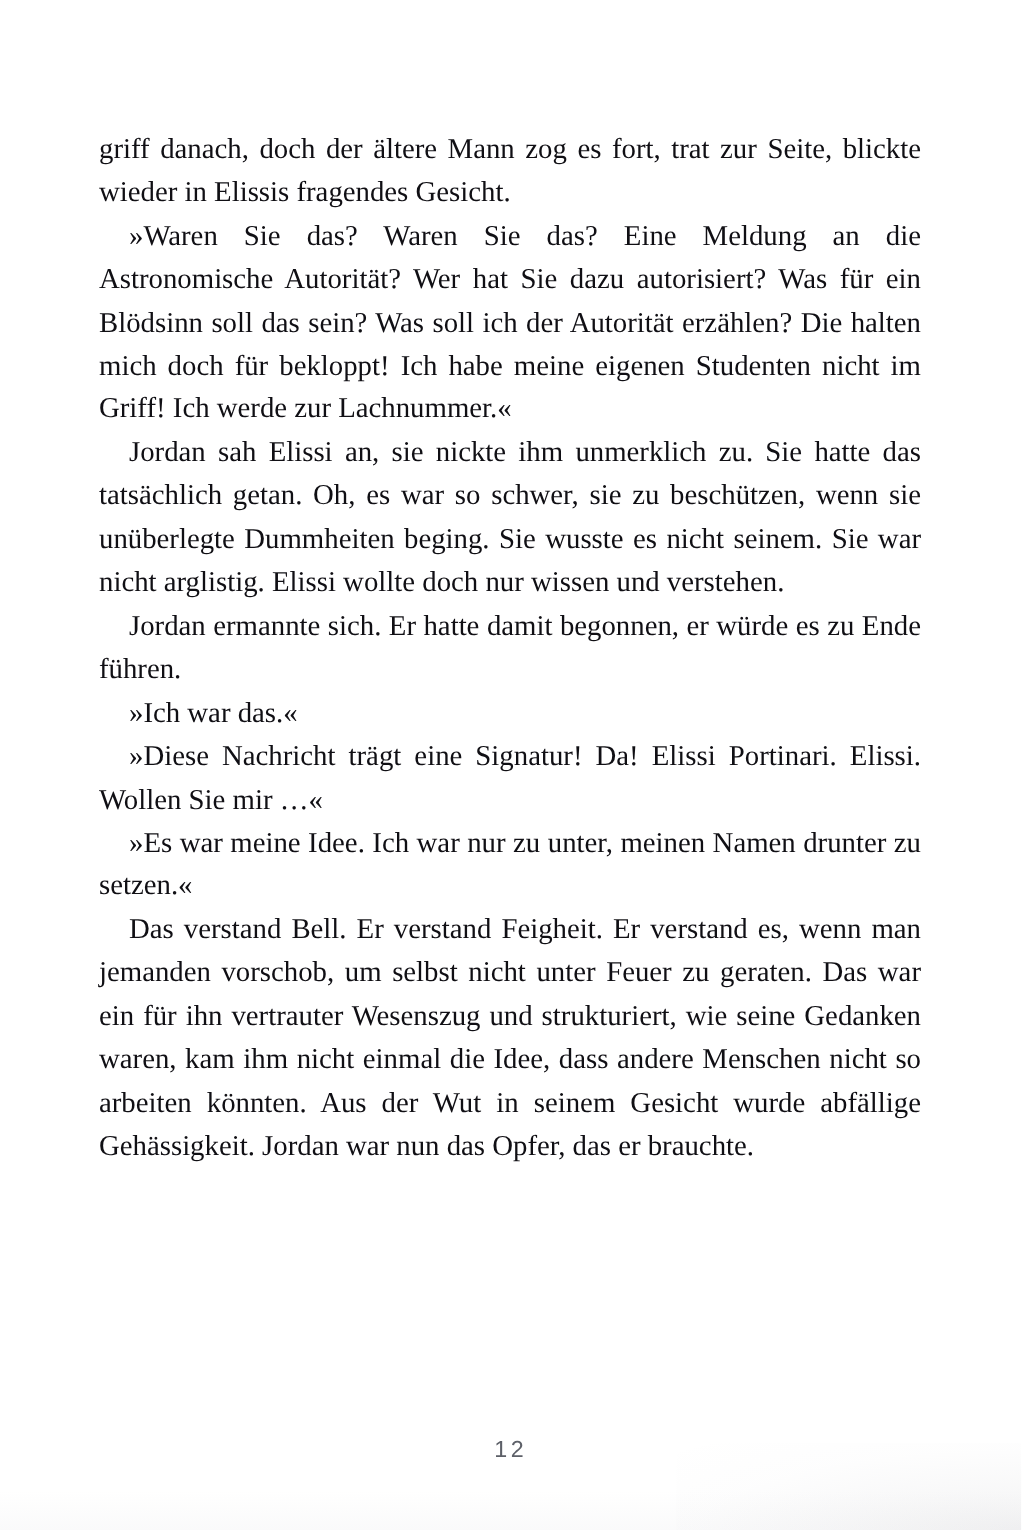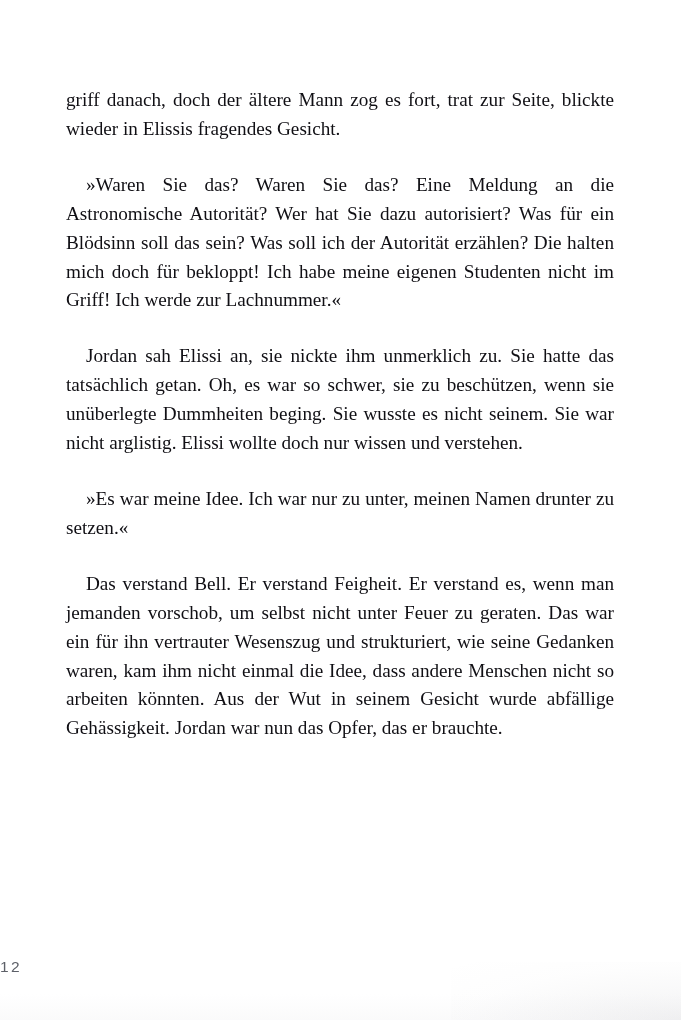--- a/index.html
+++ b/index.html
@@ -30,31 +30,31 @@
     -webkit-font-smoothing: antialiased;
     hyphens: none;
   }
   .text-block p {
     margin: 0;
     padding: 0;
     text-indent: 0;
   }
   .text-block p.indented {
     text-indent: 20px;
-    margin-top: 27px;
   }
   
   .text-block p:last-child {
     text-align: justify;
   }
   .folio {
     position: absolute;
     left: 0;
     top: 958px;
     width: 681px;
+    text-align: center;
     font-family: "Liberation Sans", "DejaVu Sans", sans-serif;
     font-size: 15.5px;
     letter-spacing: 2.4px;
     color: #5d6068;
   }
   .corner-shadow {
     position: absolute;
     right: 0;
     bottom: 0;
     width: 230px;
@@ -84,22 +84,25 @@
 <div class="page">
 
   <div class="text-block">
 
     <p class="flush">griff danach, doch der ältere Mann zog es fort, trat zur Seite, blickte wieder in Elissis fragendes Gesicht.</p>
 
     <p class="indented">»Waren Sie das? Waren Sie das? Eine Meldung an die Astronomische Autorität? Wer hat Sie dazu autorisiert? Was für ein Blödsinn soll das sein? Was soll ich der Autorität erzählen? Die halten mich doch für bekloppt! Ich habe meine eigenen Studenten nicht im Griff! Ich werde zur Lachnummer.«</p>
 
     <p class="indented">Jordan sah Elissi an, sie nickte ihm unmerklich zu. Sie hatte das tatsächlich getan. Oh, es war so schwer, sie zu beschützen, wenn sie unüberlegte Dummheiten beging. Sie wusste es nicht seinem. Sie war nicht arglistig. Elissi wollte doch nur wissen und verstehen.</p>
 
+    <p class="indented">Jordan ermannte sich. Er hatte damit begonnen, er würde es zu Ende führen.</p>
 
+    <p class="indented">»Ich war das.«</p>
 
+    <p class="indented">»Diese Nachricht trägt eine Signatur! Da! Elissi Portinari. Elissi. Wollen Sie mir …«</p>
 
     <p class="indented">»Es war meine Idee. Ich war nur zu unter, meinen Namen drunter zu setzen.«</p>
 
     <p class="indented">Das verstand Bell. Er verstand Feigheit. Er verstand es, wenn man jemanden vorschob, um selbst nicht unter Feuer zu geraten. Das war ein für ihn vertrauter Wesenszug und strukturiert, wie seine Gedanken waren, kam ihm nicht einmal die Idee, dass andere Menschen nicht so arbeiten könnten. Aus der Wut in seinem Gesicht wurde abfällige Gehässigkeit. Jordan war nun das Opfer, das er brauchte.</p>
 
 
   </div>
 
   <div class="folio">12</div>
 

